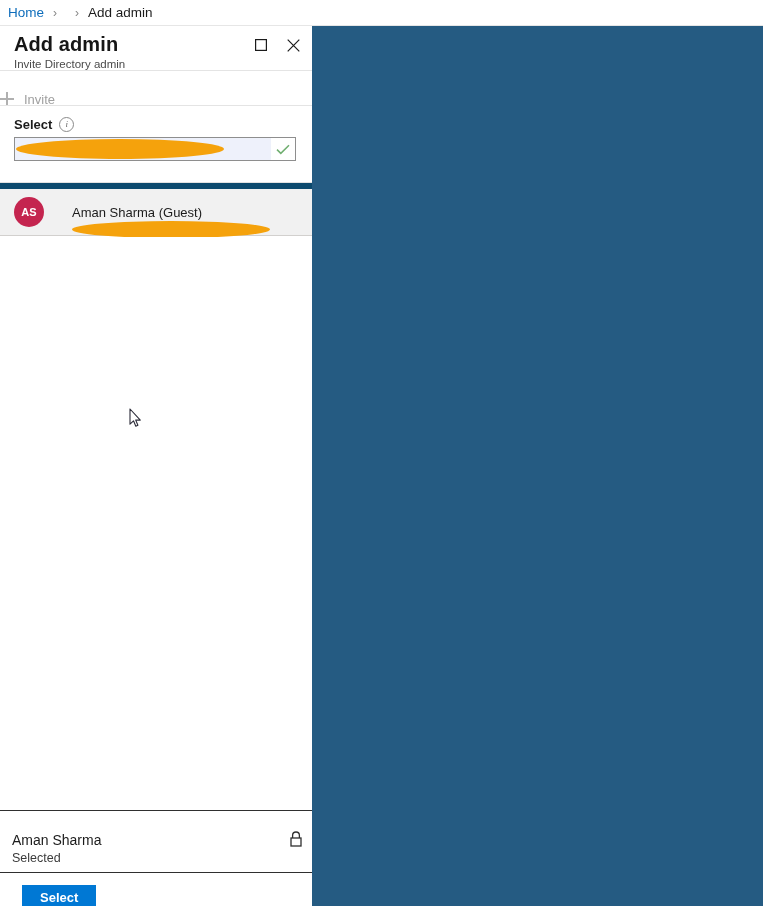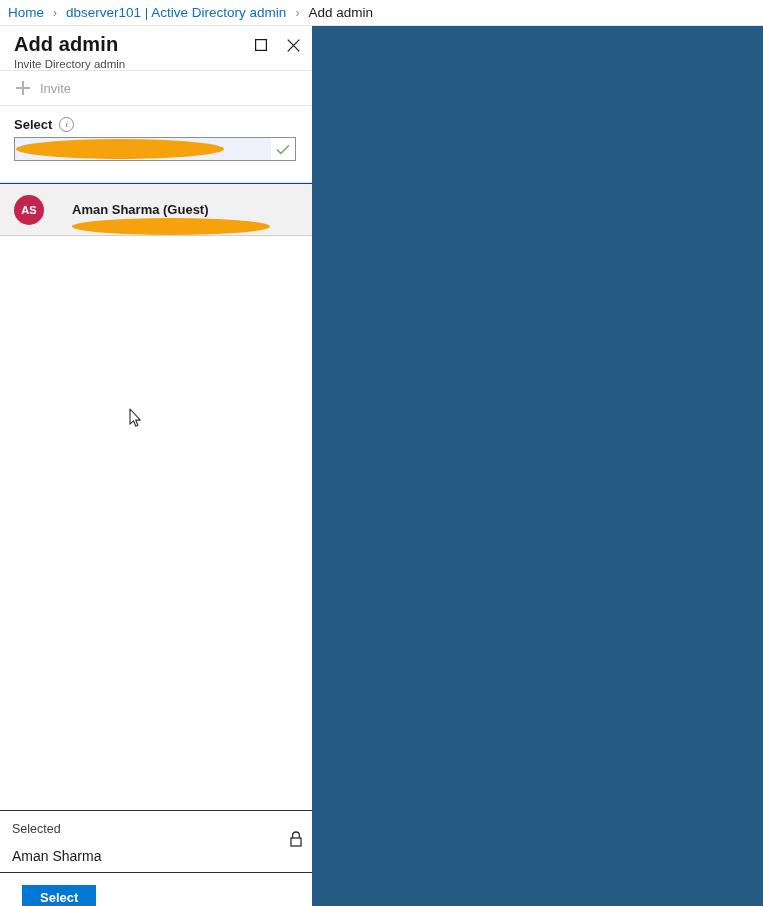--- a/index.html
+++ b/index.html
@@ -108,26 +108,26 @@
     position: absolute;
     left: 0; top: 44px;
     width: 312px;
     height: 1px;
     background: #e4e4e4;
   }
 
   
   #command-bar {
     position: absolute;
-    left: 0; top: 45px;
+    left: 0; top: 56px;
     width: 312px;
     height: 34px;
     display: flex;
     align-items: center;
-    padding-left: 16px;
+    padding-left: 0;
     box-sizing: border-box;
   }
   #invite-command {
     display: flex;
     align-items: center;
     gap: 10px;
     color: #a0a0a0;
     font-size: 13px;
     cursor: default;
   }
@@ -238,21 +238,21 @@
   
   #results-list {
     position: absolute;
     left: 0; top: 157px;
     width: 312px;
   }
   .result-row {
     position: relative;
     height: 53px;
     background: #f1f1f1;
-    border-top: 1px solid #0c4a6e;
+    border-top: 6px solid #0c4a6e;
     border-bottom: 1px solid #d2d0ce;
     display: flex;
     align-items: center;
     padding-left: 14px;
     box-sizing: border-box;
     cursor: pointer;
   }
   .result-avatar {
     width: 30px; height: 30px;
     border-radius: 50%;
@@ -265,21 +265,20 @@
     justify-content: center;
     flex: 0 0 auto;
     letter-spacing: 0.2px;
   }
   .result-text {
     margin-left: 28px;
     display: flex;
     flex-direction: column;
     justify-content: center;
     position: relative;
-    font-weight: bold;
   }
   .result-name {
     font-size: 13px;
     color: #1b1b1b;
     line-height: 17px;
   }
   .result-secondary {
     font-size: 12px;
     color: #5e5e5e;
     line-height: 15px;
@@ -376,21 +375,20 @@
     width: 13px; height: 20px;
     pointer-events: none;
   }
 </style>
 </head>
 <body>
 
 <div id="breadcrumb-bar">
   <span class="crumb-link">Home</span>
   <span class="crumb-sep">›</span>
-  <span class="crumb-link">dbserver101 | Active Directory admin</span>
   <span class="crumb-sep">›</span>
   <span class="crumb-current">Add admin</span>
 </div>
 
 <div id="workspace-backdrop"></div>
 
 <div id="blade-panel">
 
   <div id="blade-header">
     <div id="blade-title">Add admin</div>
@@ -444,22 +442,22 @@
         <span class="result-secondary"></span>
         <span class="result-redaction"></span>
       </div>
     </div>
   </div>
 
   <div id="list-filler"></div>
 
   <div id="selected-rule-top"></div>
   <div id="selected-section">
+    <div id="selected-value">Aman Sharma</div>
     <div id="selected-heading">Selected</div>
-    <div id="selected-value">Aman Sharma</div>
     <span id="selected-lock-icon">
       <svg width="16" height="18" viewBox="0 0 16 18">
         <path d="M4.6 8 V5.4 a3.4 3.4 0 0 1 6.8 0 V8" fill="none" stroke="#2f2f2f" stroke-width="1.3"></path>
         <rect x="3" y="8" width="10" height="8" fill="none" stroke="#2f2f2f" stroke-width="1.3"></rect>
       </svg>
     </span>
   </div>
   <div id="selected-rule-bottom"></div>
 
   <div id="action-bar">

